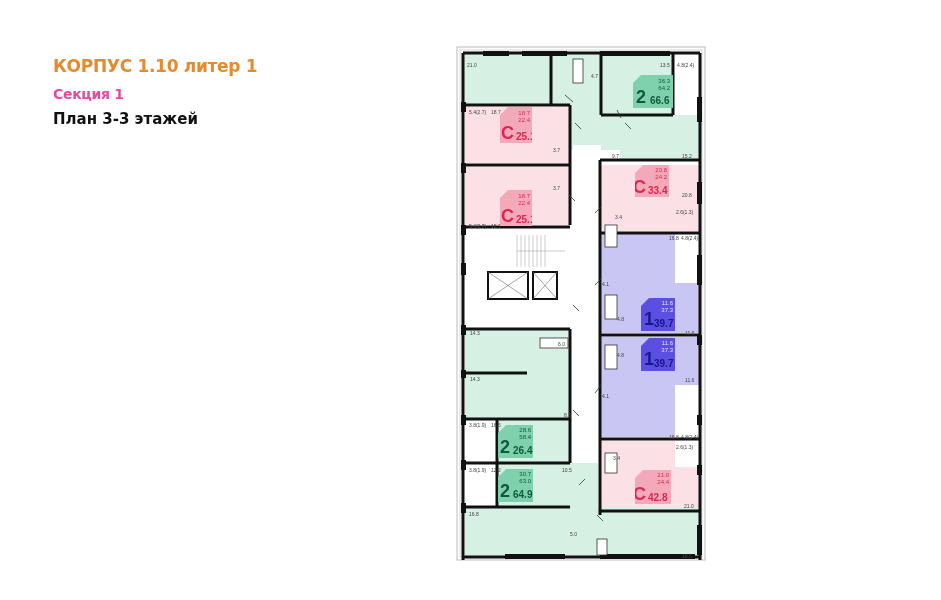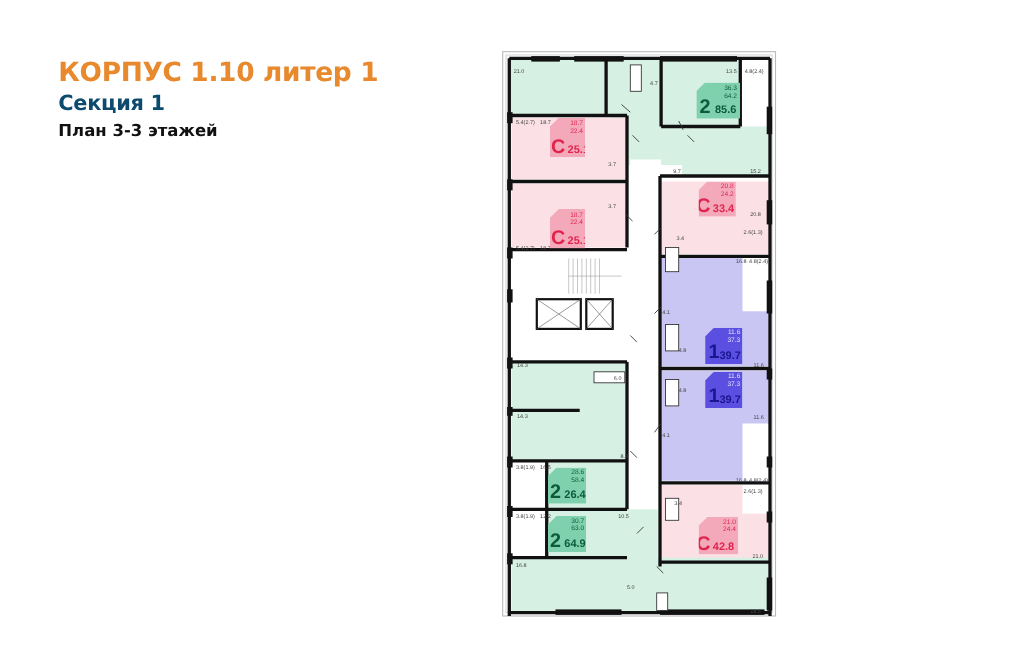--- a/index.html
+++ b/index.html
@@ -1,21 +1,21 @@
 <!DOCTYPE html>
 <html><head>
 <meta charset="utf-8">
 <style>
   * { box-sizing: border-box; margin: 0; padding: 0; }
   html, body { width: 941px; height: 600px; background: #ffffff; overflow: hidden; }
   body { position: relative; font-family: "DejaVu Sans", sans-serif; }
 
   .title-block { position: absolute; left: 53px; top: 52px; }
-  .t1 { color: #e8892e; font-weight: bold; font-size: 24px; line-height: 28px; font-family: "DejaVu Sans", sans-serif; letter-spacing: -0.3px; }
-  .t2 { color: #0c4a6e; font-weight: bold; font-size: 19px; line-height: 28px; font-family: "DejaVu Sans", sans-serif; letter-spacing: -0.3px; }
+  .t1 { color: #e8892e; font-weight: bold; font-size: 17px; line-height: 28px; font-family: "DejaVu Sans", sans-serif; letter-spacing: -0.3px; }
+  .t2 { color: #ec4899; font-weight: bold; font-size: 14px; line-height: 28px; font-family: "DejaVu Sans", sans-serif; letter-spacing: -0.3px; }
   .t3 { color: #111; font-weight: bold; font-size: 15px; line-height: 22px; font-family: "DejaVu Sans", sans-serif; }
 
   .plan { position: absolute; left: 455px; top: 45px; width: 252px; height: 517px; }
   .plan svg { position: absolute; left: 0; top: 0; }
 
   .lbl { position: absolute; font-size: 5px; color: #444; font-family: "Liberation Sans", sans-serif; line-height: 6px; }
 
   .badge { position: absolute; font-family: "Liberation Sans", sans-serif; }
   .badge .big { position: absolute; font-weight: bold; }
   .badge .total { position: absolute; font-weight: bold; font-size: 10px; }
@@ -210,21 +210,21 @@
     <span class="lbl" style="left:107px;top:422px">10.5</span>
     <span class="lbl" style="left:229px;top:458px">21.0</span>
     <span class="lbl" style="left:14px;top:466px">16.8</span>
     <span class="lbl" style="left:115px;top:486px">5.0</span>
     <span class="lbl" style="left:227px;top:508px">18.5</span>
   </div>
 
   <div class="badge" style="left:178px;top:30px;width:40px;height:33px;background:#7fd1ad;clip-path:polygon(8px 0,100% 0,100% 100%,0 100%,0 8px);">
     <span class="sub" style="right:3px;top:3px;color:#0e5a3c"><span>36.3</span><br><span>64.2</span></span>
     <span class="big" style="left:3px;top:12px;font-size:18px;color:#0e5a3c">2</span>
-    <span class="total" style="left:17px;top:20px;color:#0e5a3c">85.6</span>
+    <span class="total" style="left:17px;top:20px;color:#0e5a3c">66.6</span>
   </div>
 
   <div class="badge" style="left:45px;top:62px;width:32px;height:36px;background:#f4a9bb;clip-path:polygon(8px 0,100% 0,100% 100%,0 100%,0 8px);">
     <span class="sub" style="right:2px;top:3px;color:#e0244e"><span>18.7</span><br><span>22.4</span></span>
     <span class="big" style="left:1px;top:16px;font-size:18px;color:#e0244e">C</span>
     <span class="total" style="left:16px;top:24px;color:#e0244e">25.1</span>
   </div>
 
   <div class="badge" style="left:45px;top:145px;width:32px;height:36px;background:#f4a9bb;clip-path:polygon(8px 0,100% 0,100% 100%,0 100%,0 8px);">
     <span class="sub" style="right:2px;top:3px;color:#e0244e"><span>18.7</span><br><span>22.4</span></span>

